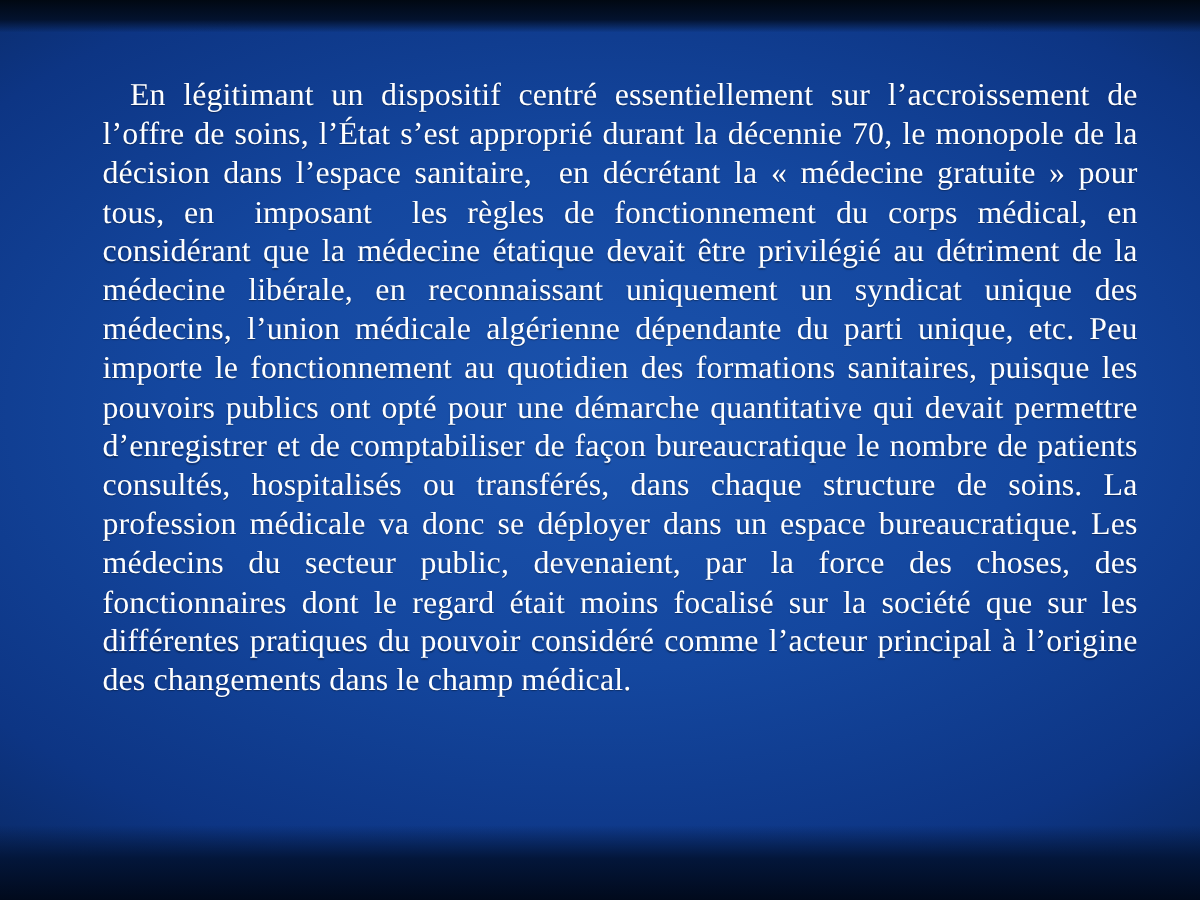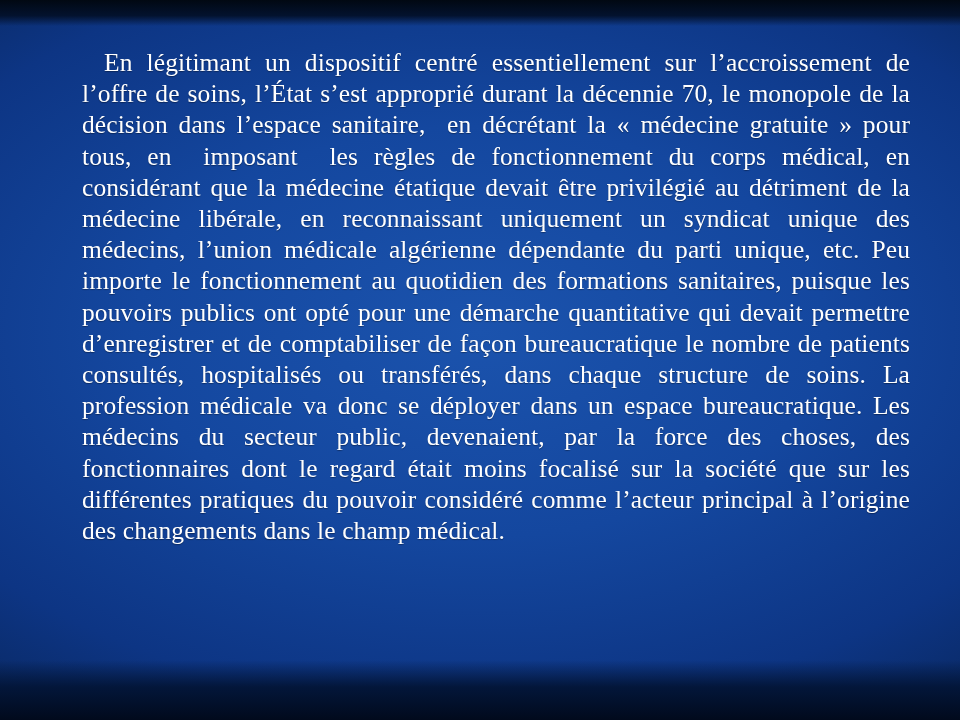--- a/index.html
+++ b/index.html
@@ -32,21 +32,21 @@
     content: "";
     position: absolute;
     left: 0; bottom: 0; right: 0;
     height: 60px;
     background: linear-gradient(to top, #010a1c 0%, #03163a 55%, rgba(7,33,79,0) 100%);
     pointer-events: none;
   }
   .body-text {
     position: absolute;
     left: 82px;
-    top: 47px;
+    top: 60px;
     width: 828px;
     color: #ffffff;
     font-size: 25.5px;
     line-height: 31.2px;
     text-align: justify;
     text-justify: inter-word;
     text-indent: 22px;
     letter-spacing: 0.1px;
     white-space: pre-wrap;
     text-shadow: 0 1px 1px rgba(0,0,0,0.35);

